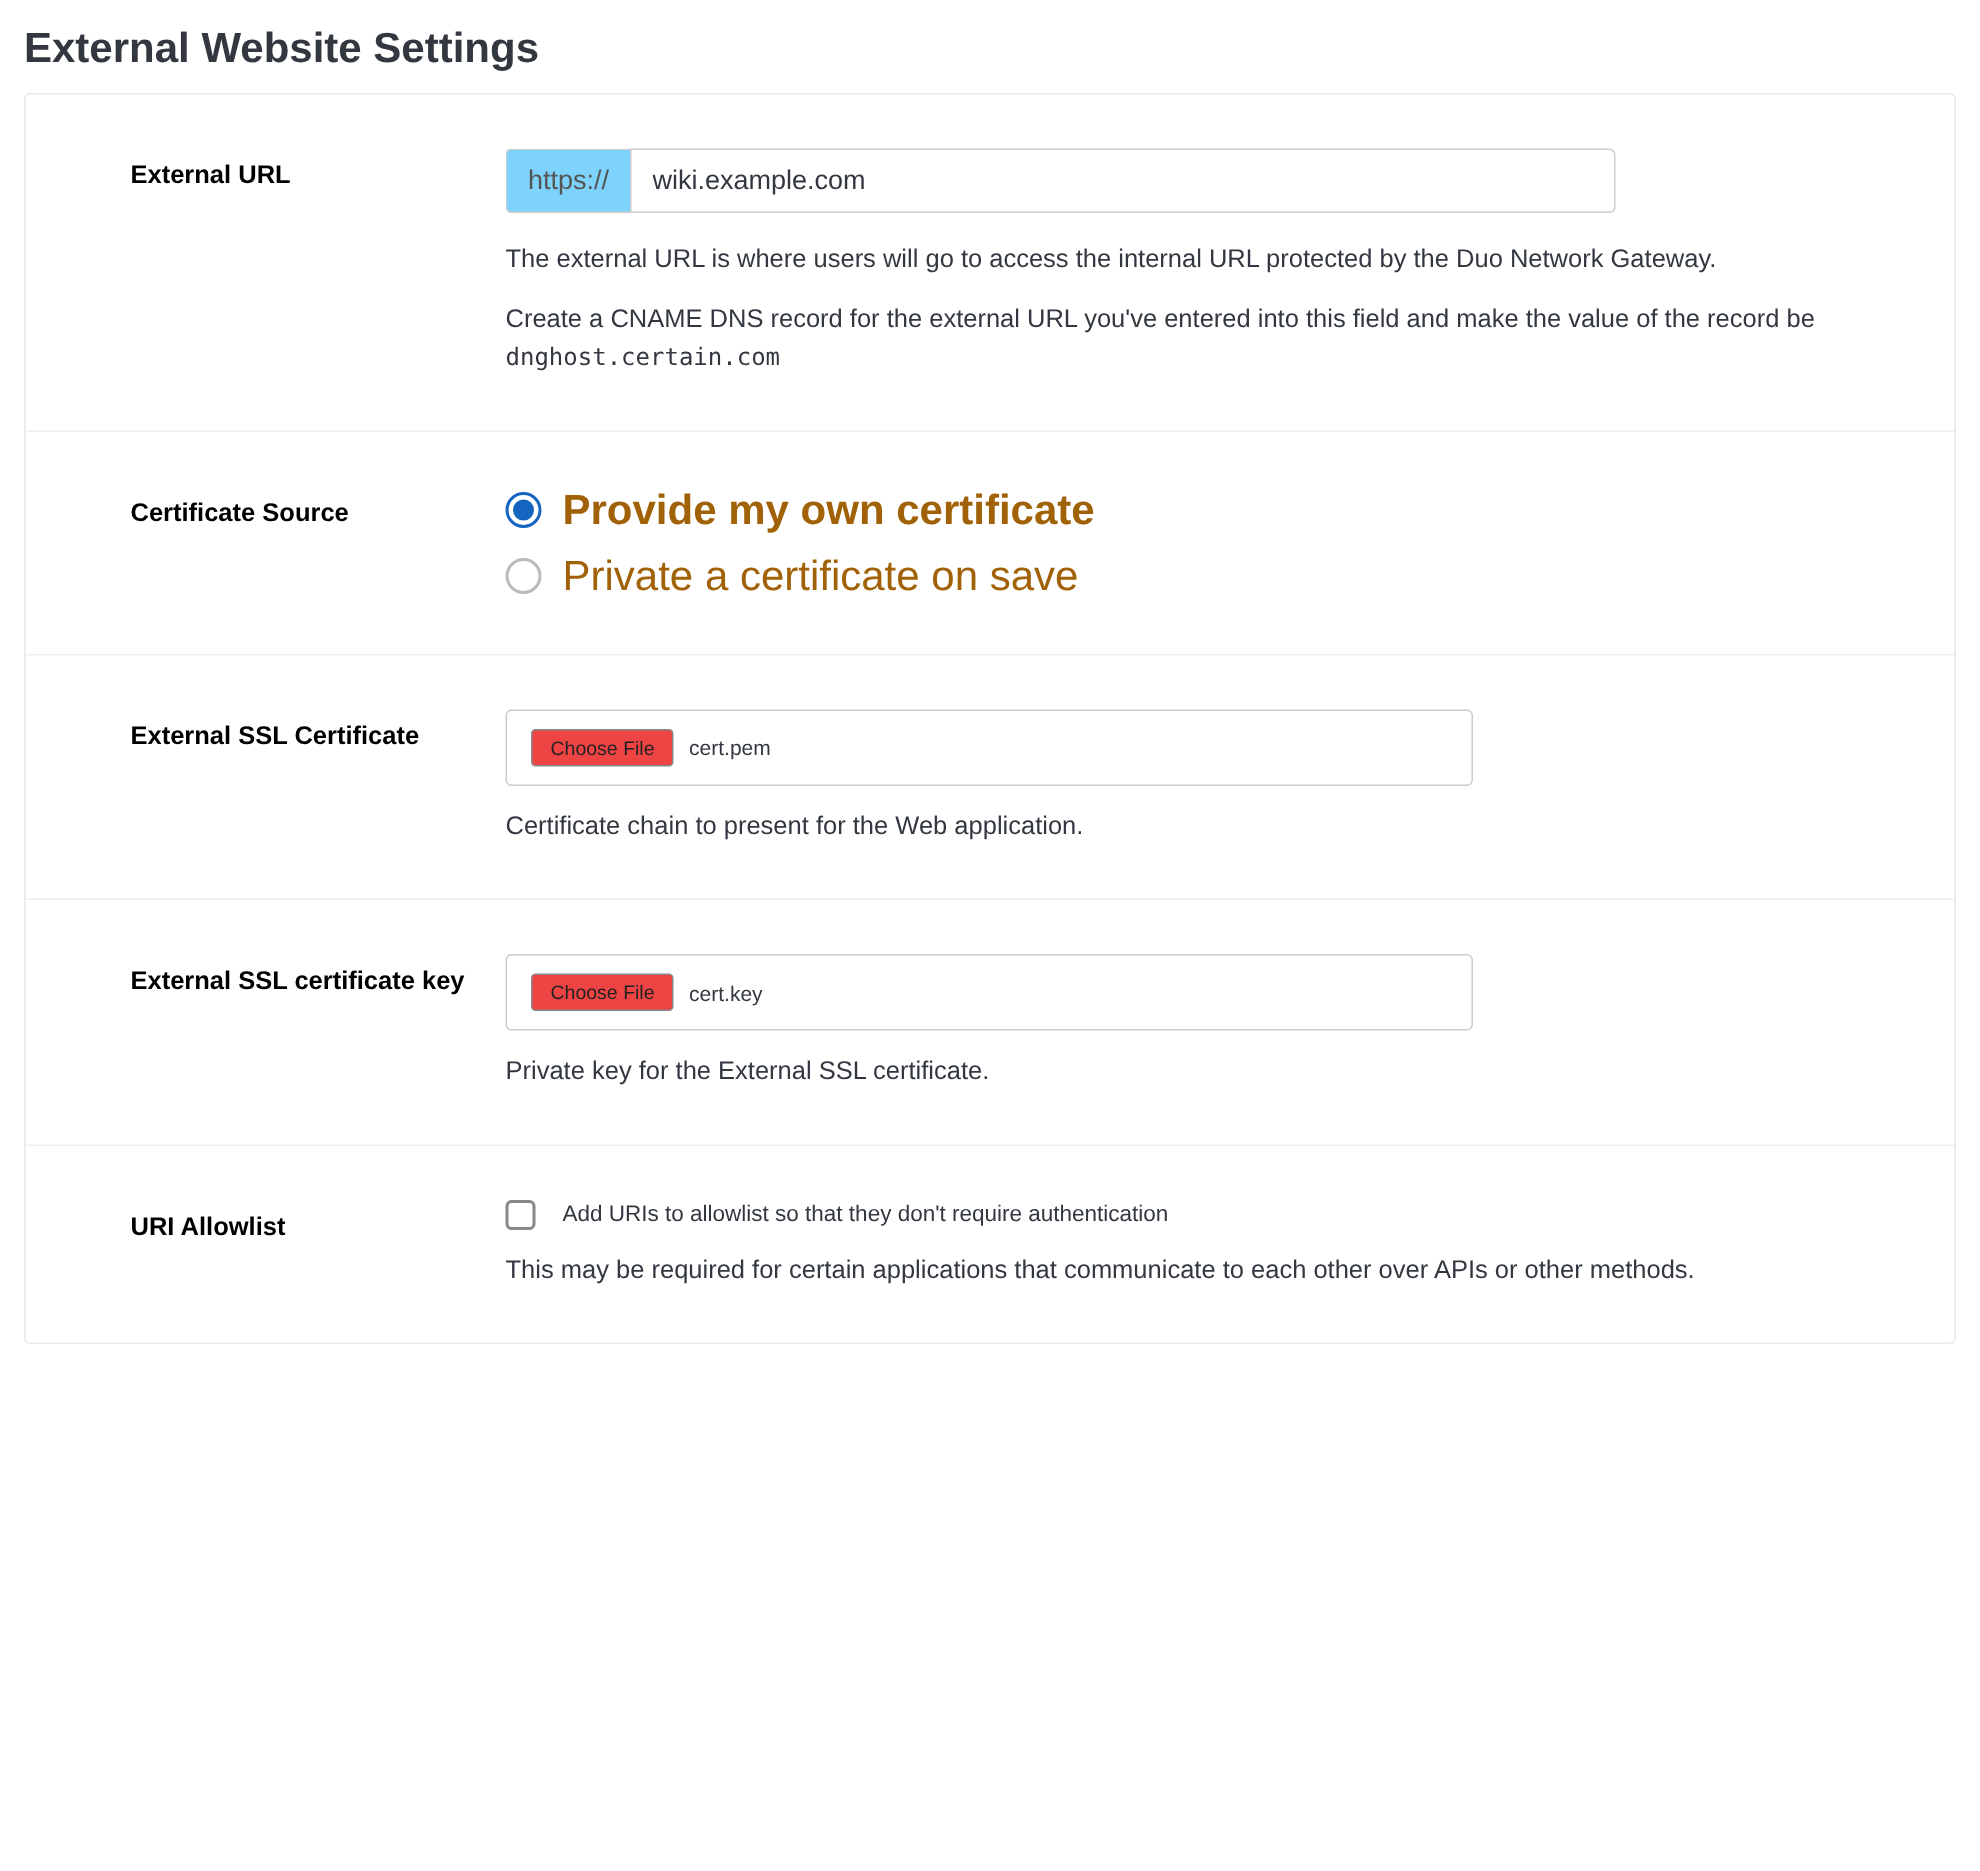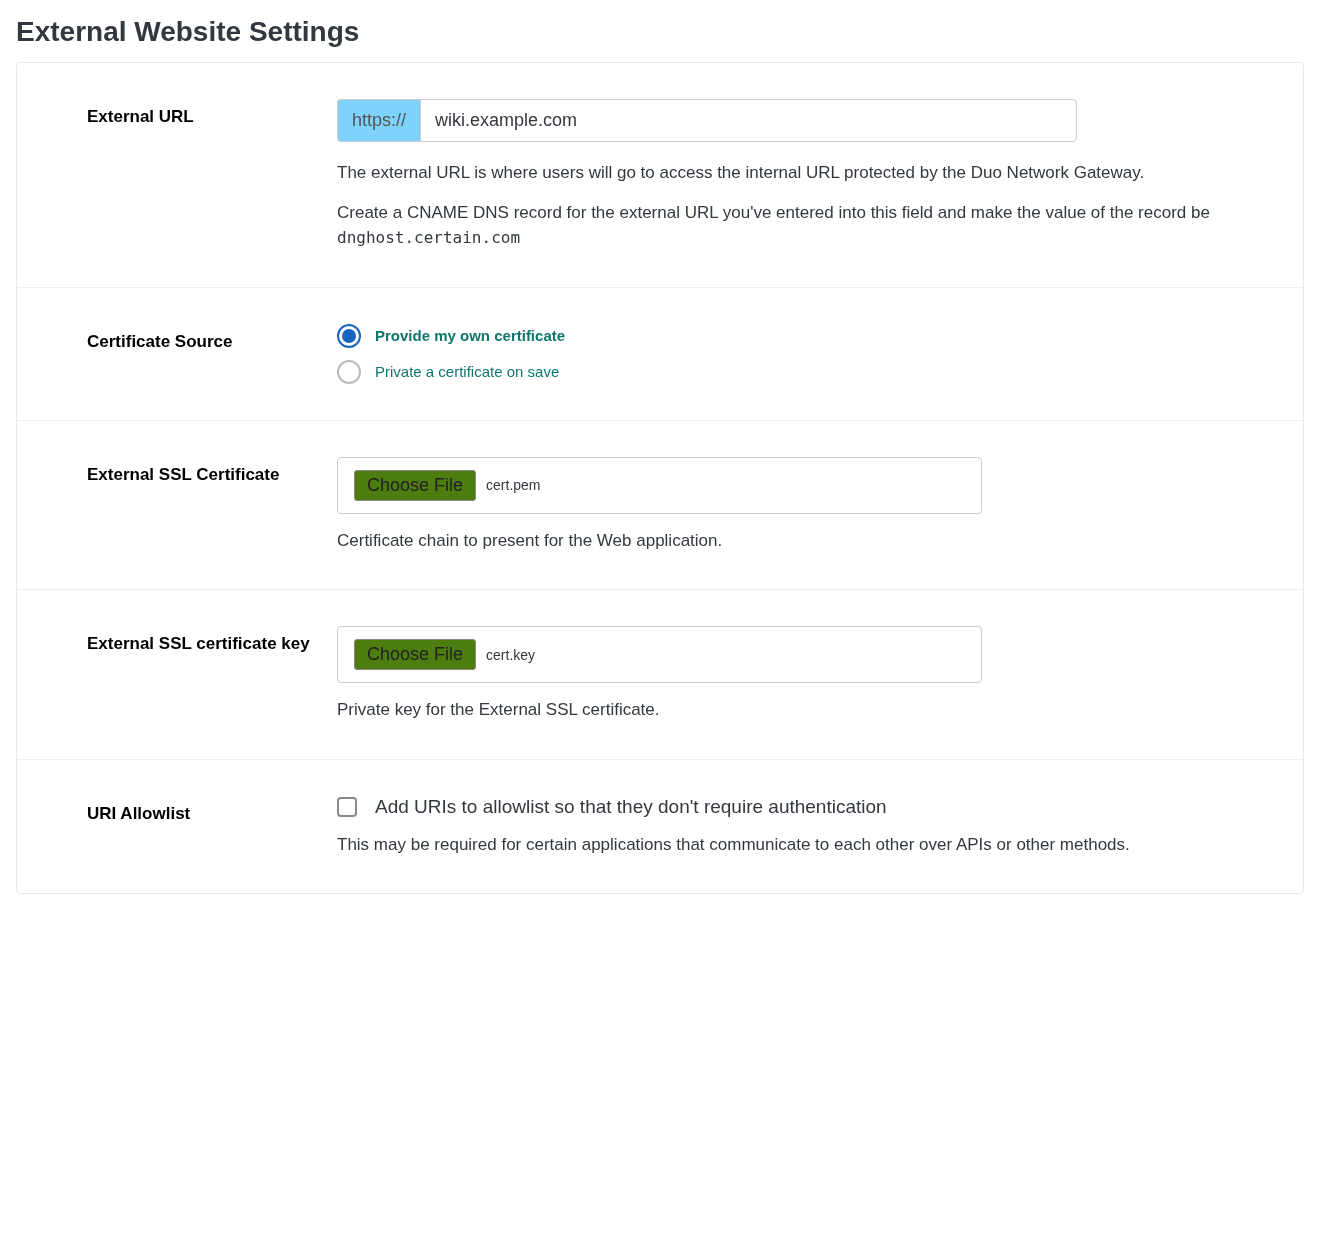--- a/index.html
+++ b/index.html
@@ -104,43 +104,43 @@
     .radio-circle.selected {
       border-color: #1565c0;
     }
     .radio-dot {
       width: 14px;
       height: 14px;
       border-radius: 50%;
       background: #1565c0;
     }
     .radio-label {
-      font-size: 15px;
-      color: #0f766e;
+      font-size: 28px;
+      color: #a16207;
     }
     .radio-label.bold {
       font-weight: 700;
     }
     .file-input-box {
       border: 1px solid #ccc;
       border-radius: 4px;
       padding: 12px 16px;
       display: flex;
       align-items: center;
       gap: 10px;
       width: 100%;
       max-width: 645px;
       margin-bottom: 14px;
     }
     .choose-file-btn {
-      background: #4d7c0f;
+      background: #ef4444;
       border: 1px solid #888;
       border-radius: 3px;
       padding: 4px 12px;
-      font-size: 18px;
+      font-size: 13px;
       color: #222;
       cursor: pointer;
       font-family: inherit;
     }
     .file-name {
       font-size: 14px;
       color: #333840;
     }
     .checkbox-row {
       display: flex;
@@ -150,21 +150,21 @@
     }
     .checkbox-box {
       width: 20px;
       height: 20px;
       border: 2px solid #888;
       border-radius: 4px;
       flex-shrink: 0;
       cursor: pointer;
     }
     .checkbox-label {
-      font-size: 19px;
+      font-size: 15px;
       color: #333840;
     }
   </style>
 </head>
 <body>
 
 <h1 class="page-title">External Website Settings</h1>
 
 <div class="settings-container">
 

